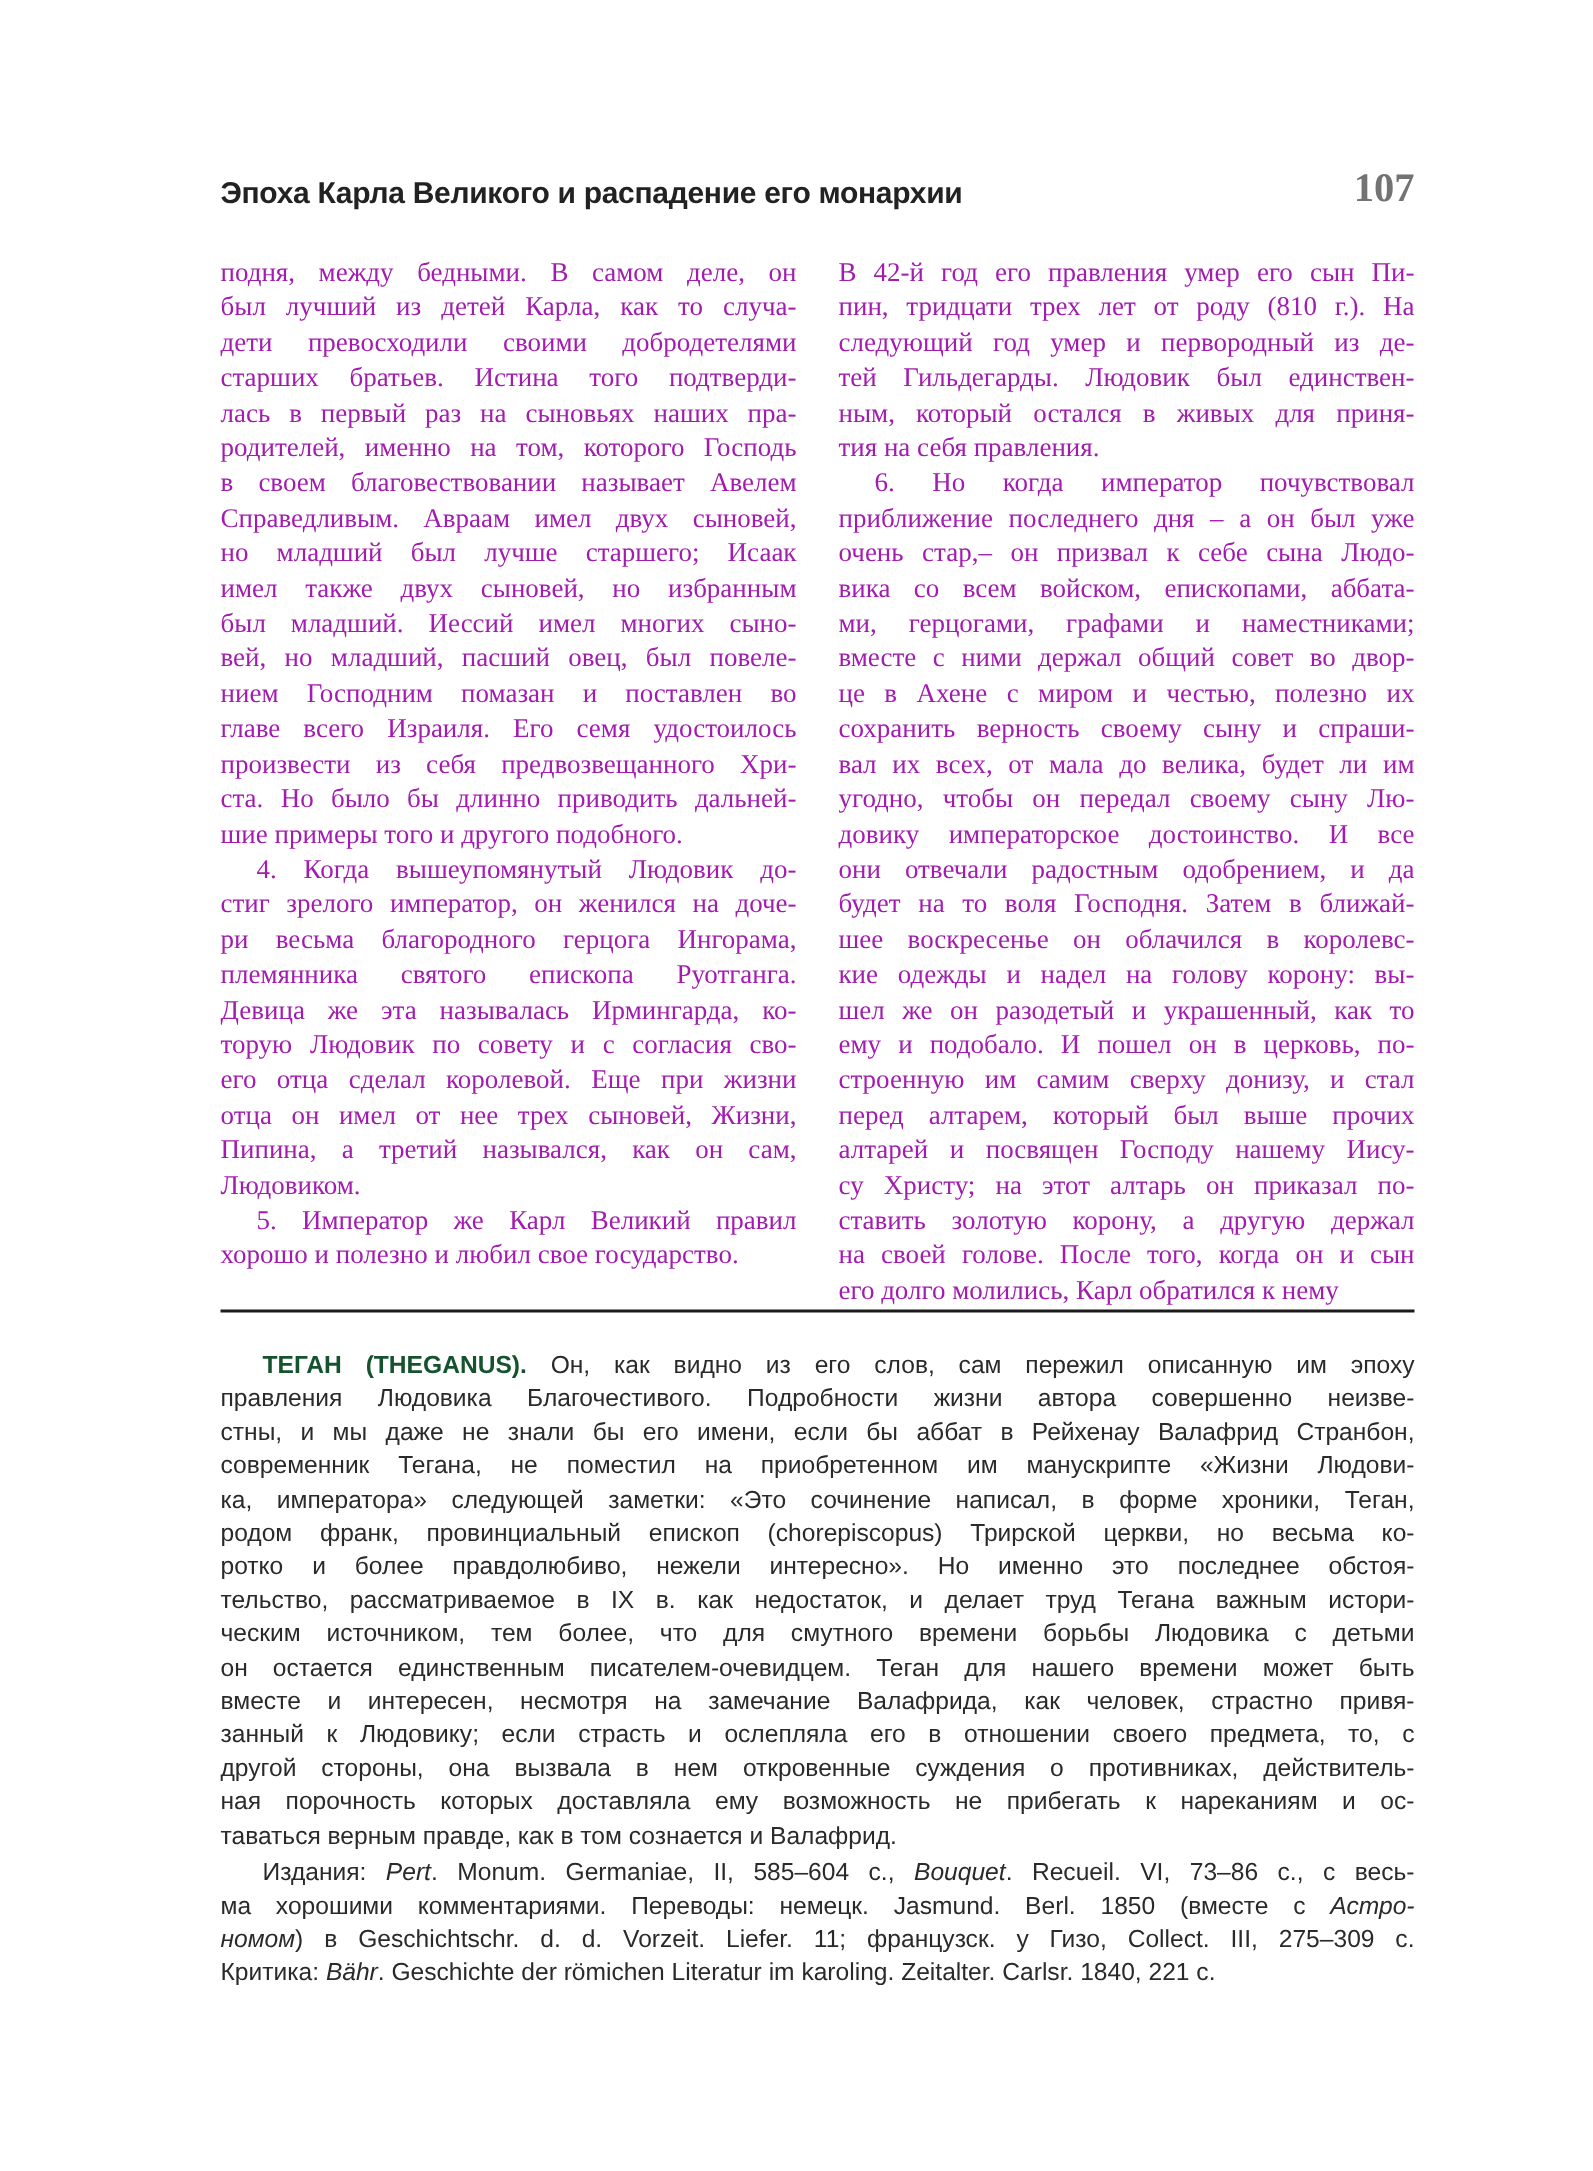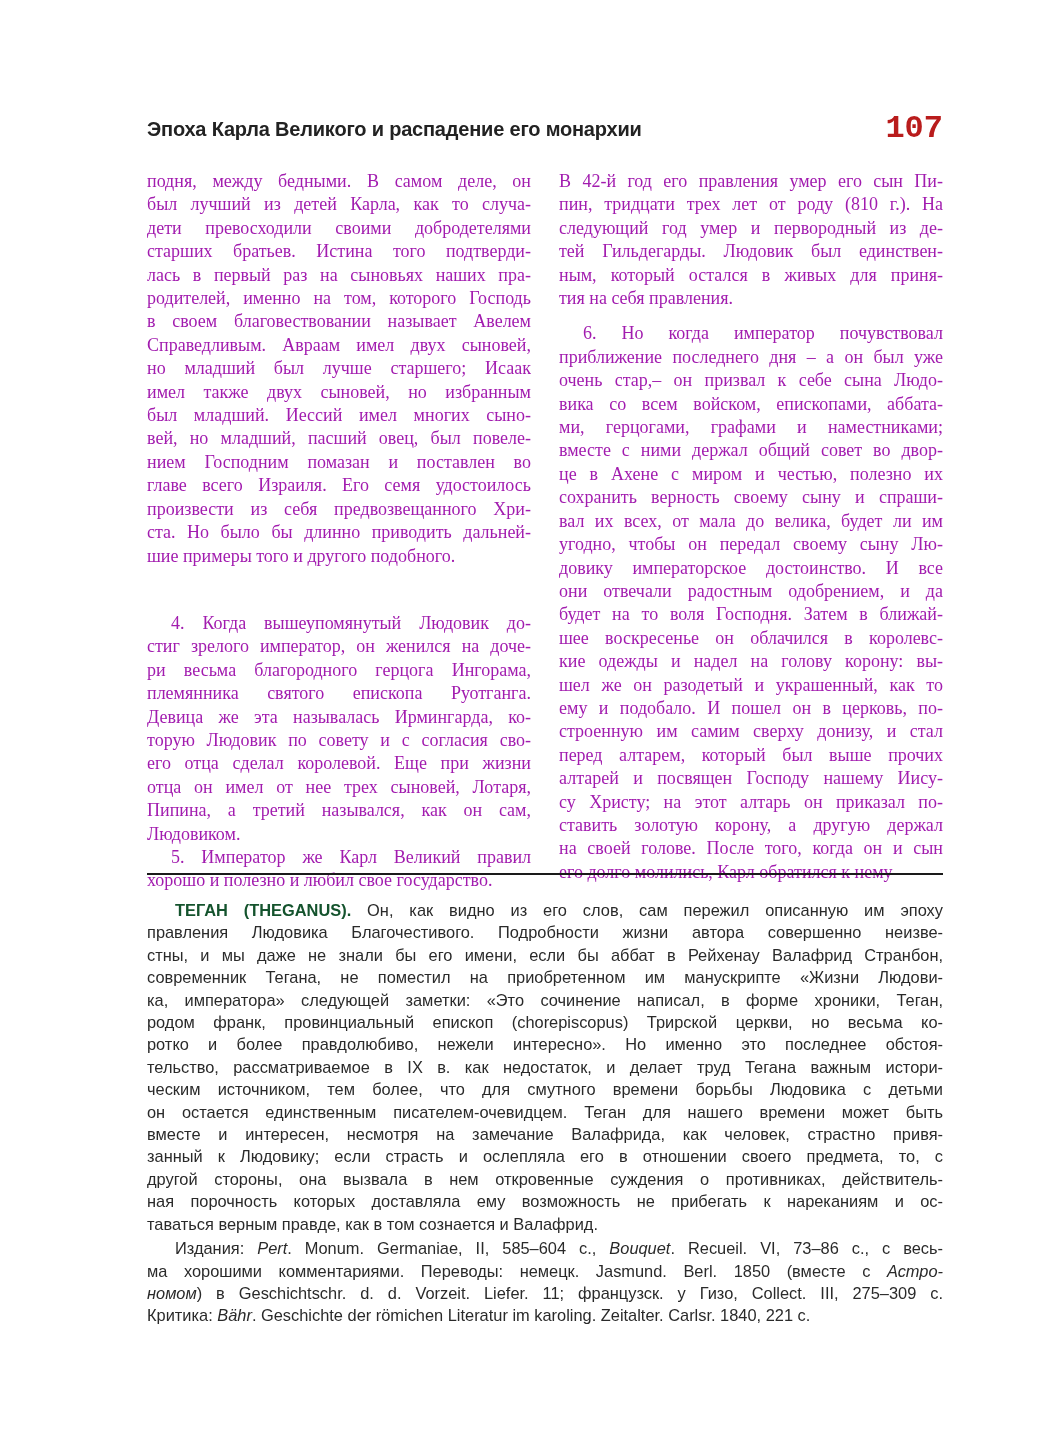--- a/index.html
+++ b/index.html
@@ -28,24 +28,24 @@
       font-family: "Liberation Sans", sans-serif;
       font-weight: bold;
       font-size: 20px;
       letter-spacing: -0.2px;
       color: #222;
     }
     .page-number {
       position: absolute;
       right: 0;
       top: -2px;
-      font-family: Liberation Mono, monospace;
+      font-family: Liberation Serif, serif;
       font-weight: bold;
-      font-size: 32px;
-      color: #b91c1c;
+      font-size: 27px;
+      color: #737373;
     }
     .columns {
       position: absolute;
       left: 147px;
       top: 152px;
       width: 796px;
       height: 700px;
     }
     .col {
       position: absolute;
@@ -127,47 +127,47 @@
         <span class="line">имел также двух сыновей, но избранным</span>
         <span class="line">был младший. Иессий имел многих сыно-</span>
         <span class="line">вей, но младший, пасший овец, был повеле-</span>
         <span class="line">нием Господним помазан и поставлен во</span>
         <span class="line">главе всего Израиля. Его семя удостоилось</span>
         <span class="line">произвести из себя предвозвещанного Хри-</span>
         <span class="line">ста. Но было бы длинно приводить дальней-</span>
         <span class="line last">шие примеры того и другого подобного.</span>
       </p>
       <p>
-        <span class="line" style="padding-left: 24px; margin-top: 44px;">4. Когда вышеупомянутый Людовик до-</span>
+        <span class="line" style="padding-left: 24px;">4. Когда вышеупомянутый Людовик до-</span>
         <span class="line">стиг зрелого император, он женился на доче-</span>
         <span class="line">ри весьма благородного герцога Ингорама,</span>
         <span class="line">племянника святого епископа Руотганга.</span>
         <span class="line">Девица же эта называлась Ирмингарда, ко-</span>
         <span class="line">торую Людовик по совету и с согласия сво-</span>
         <span class="line">его отца сделал королевой. Еще при жизни</span>
-        <span class="line">отца он имел от нее трех сыновей, Лотаря,</span>
+        <span class="line">отца он имел от нее трех сыновей, Жизни,</span>
         <span class="line">Пипина, а третий назывался, как он сам,</span>
         <span class="line last">Людовиком.</span>
       </p>
       <p>
         <span class="line" style="padding-left: 24px;">5. Император же Карл Великий правил</span>
         <span class="line last">хорошо и полезно и любил свое государство.</span>
       </p>
     </div>
   <div class="col col-right">
       <p>
         <span class="line">В 42-й год его правления умер его сын Пи-</span>
         <span class="line">пин, тридцати трех лет от роду (810 г.). На</span>
         <span class="line">следующий год умер и первородный из де-</span>
         <span class="line">тей Гильдегарды. Людовик был единствен-</span>
         <span class="line">ным, который остался в живых для приня-</span>
         <span class="line last">тия на себя правления.</span>
       </p>
       <p>
-        <span class="line" style="padding-left: 24px; margin-top: 12px;">6. Но когда император почувствовал</span>
+        <span class="line" style="padding-left: 24px;">6. Но когда император почувствовал</span>
         <span class="line">приближение последнего дня – а он был уже</span>
         <span class="line">очень стар,– он  призвал к себе сына Людо-</span>
         <span class="line">вика со всем войском, епископами, аббата-</span>
         <span class="line">ми, герцогами, графами и наместниками;</span>
         <span class="line">вместе с ними держал общий совет во двор-</span>
         <span class="line">це в Ахене с миром и честью, полезно их</span>
         <span class="line">сохранить верность своему сыну и спраши-</span>
         <span class="line">вал их всех, от мала до велика, будет ли им</span>
         <span class="line">угодно, чтобы он передал своему сыну Лю-</span>
         <span class="line">довику императорское достоинство. И все</span>

